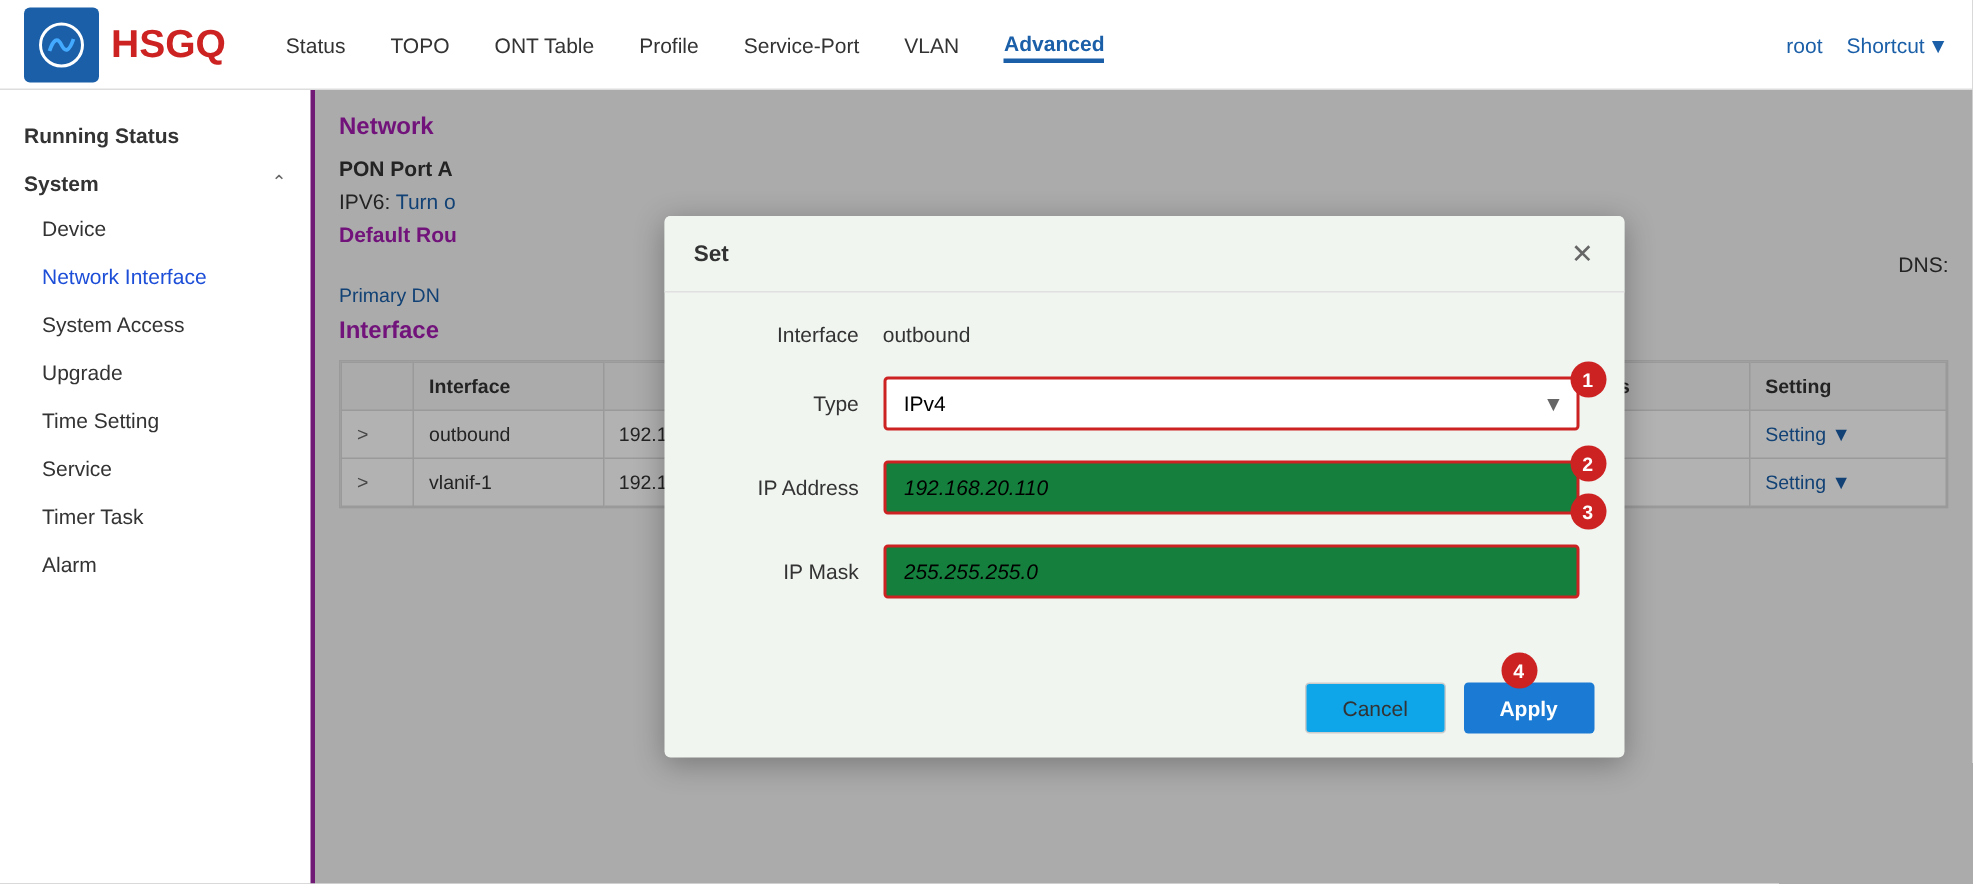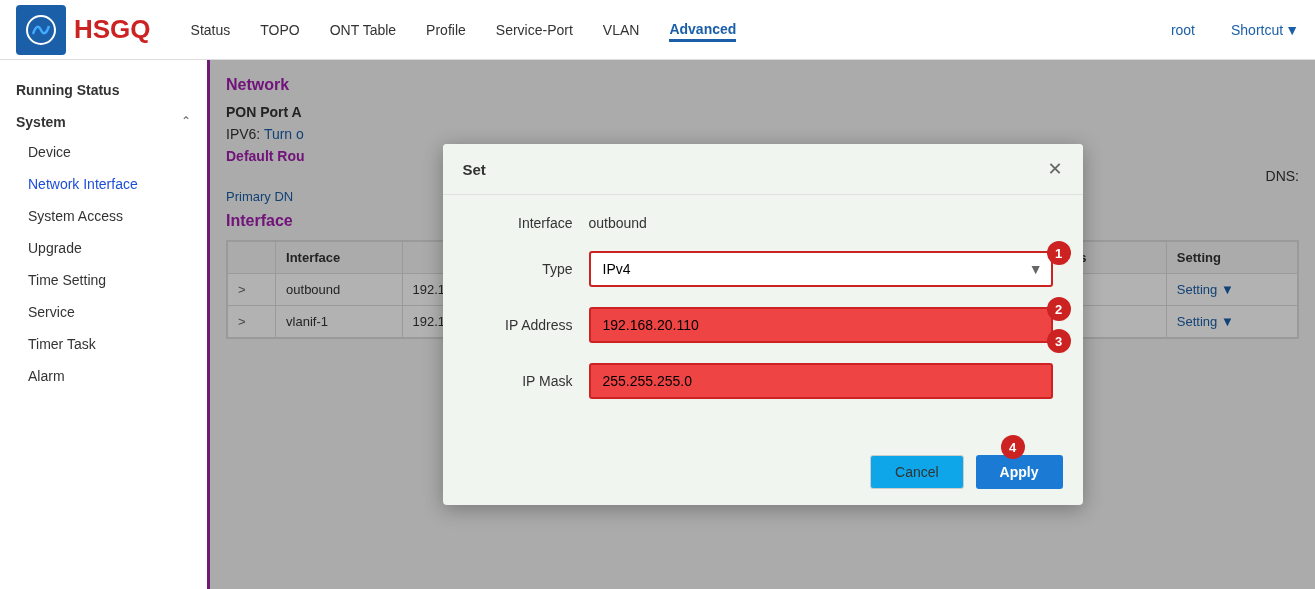--- a/index.html
+++ b/index.html
@@ -20,23 +20,23 @@
     .logo-text { font-size: 26px; font-weight: bold; color: #cc2222; }
     .nav-items { display: flex; align-items: center; flex: 1; gap: 30px; }
     .nav-item {
       font-size: 14px; color: #333; cursor: pointer; padding: 4px 0;
       text-decoration: none;
     }
     .nav-item.active {
       color: #1a5fa8; font-weight: bold;
       border-bottom: 3px solid #1a5fa8; padding-bottom: 2px;
     }
-    .nav-right { display: flex; align-items: center; margin-left: auto; }
+    .nav-right { display: flex; align-items: center; gap: 16px; margin-left: auto; }
     .nav-right .user { color: #1a5fa8; font-size: 14px; }
-    .nav-right .shortcut { color: #1a5fa8; font-size: 14px; display: flex; align-items: center; gap: 2px; cursor: pointer; margin-left: 36px; }
+    .nav-right .shortcut { color: #1a5fa8; font-size: 14px; display: flex; align-items: center; gap: 2px; cursor: pointer; }
 
     
     .layout { display: flex; height: calc(589px - 60px); }
 
     
     .sidebar {
       width: 210px; background: #fff; border-right: 3px solid #701a75;
       padding: 12px 0; overflow-y: auto; flex-shrink: 0;
     }
     .sidebar-group-title {
@@ -92,21 +92,21 @@
 
     .modal-select-wrap { position: relative; flex: 1; }
     .modal-select {
       width: 100%; padding: 8px 12px; border: 2px solid #cc2222;
       border-radius: 3px; font-size: 14px; appearance: none; background: #fff; cursor: pointer;
     }
     .select-arrow { position: absolute; right: 10px; top: 50%; transform: translateY(-50%); color: #666; pointer-events: none; }
 
     .modal-input {
       flex: 1; padding: 8px 12px; border: 2px solid #cc2222;
-      border-radius: 3px; font-size: 14px; background: #ef4444;
+      border-radius: 3px; font-size: 14px; background: #15803d; font-style: italic;
     }
 
     .modal-footer {
       display: flex; justify-content: flex-end; padding: 16px 20px;
       gap: 12px;
     }
     .btn-cancel {
       padding: 8px 24px; border: 1px solid #ccc; background: #0ea5e9;
       border-radius: 3px; font-size: 14px; cursor: pointer; color: #333;
     }

